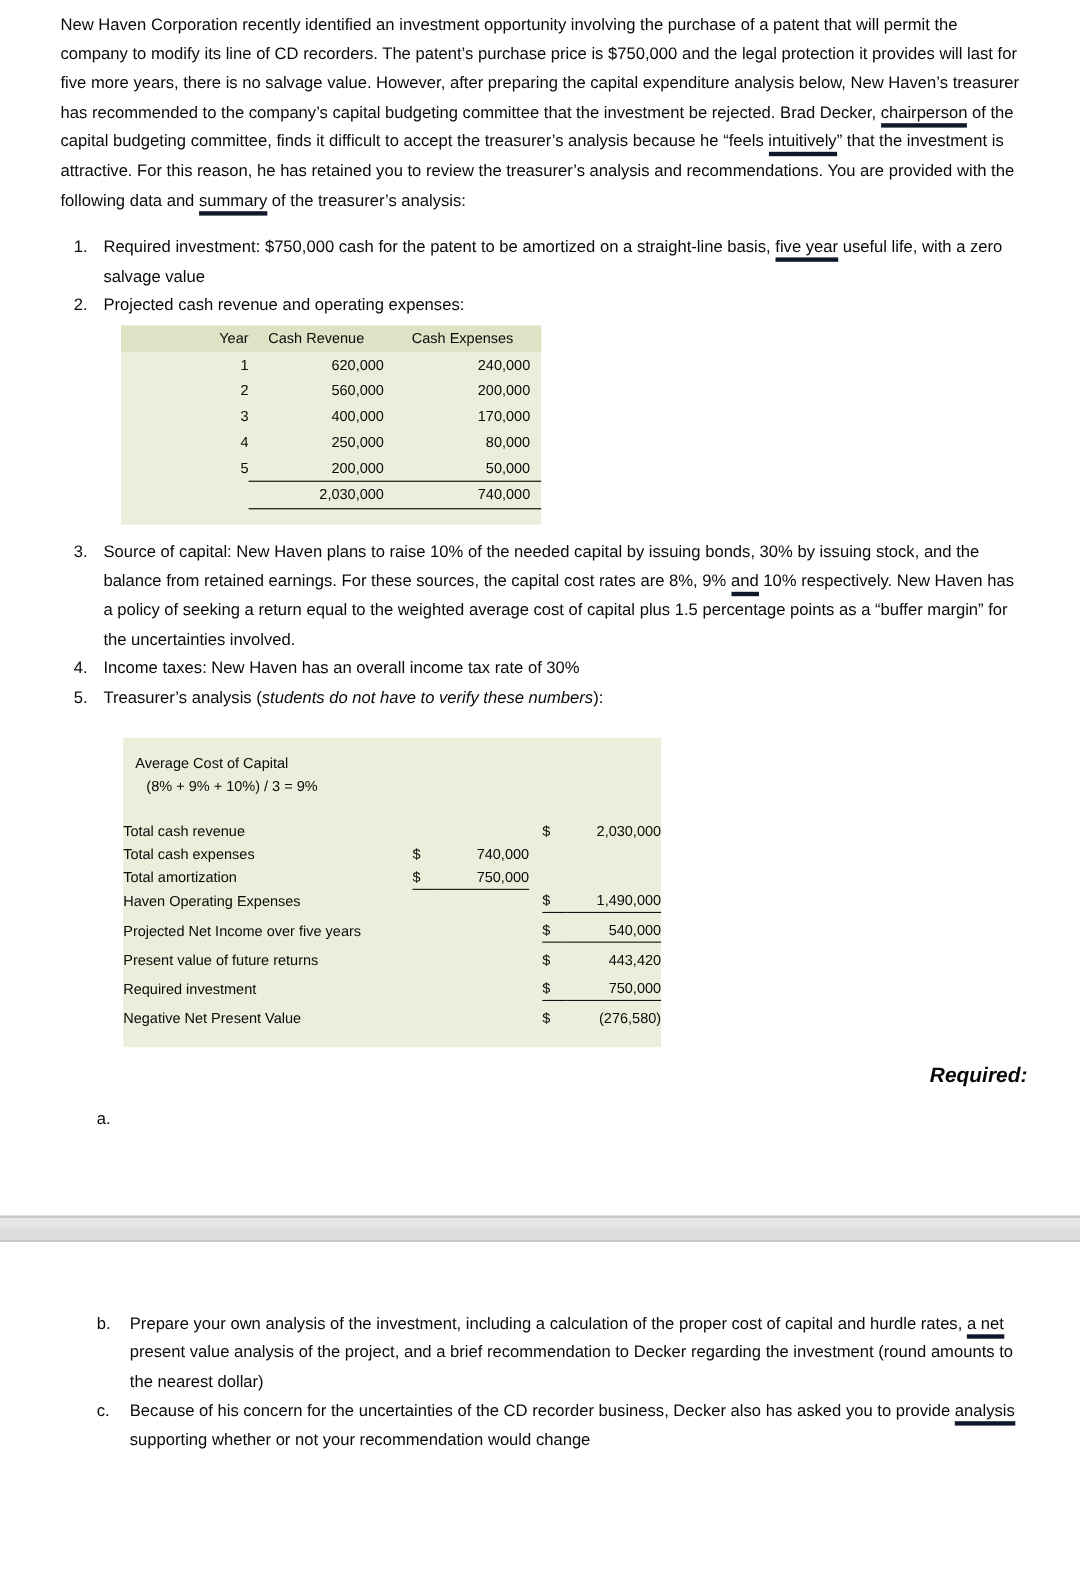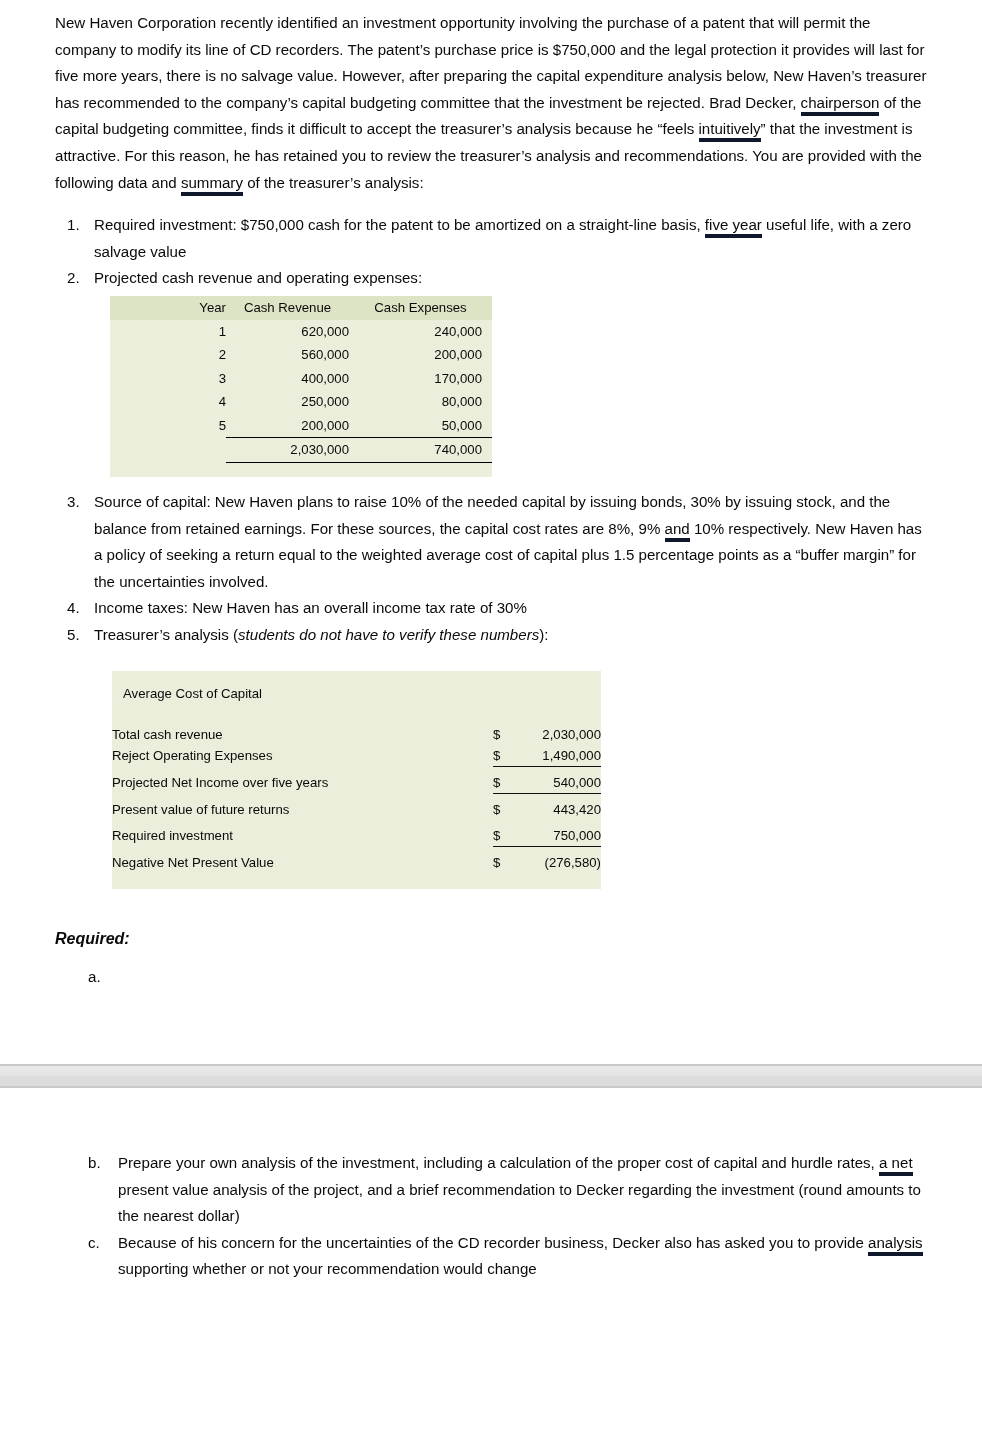--- a/index.html
+++ b/index.html
@@ -167,25 +167,26 @@
                  #c9c9c9 0px, #c9c9c9 2px,
                  #e9e9e9 2px, #e3e3e3 12px,
                  #dcdcdc 12px, #dcdcdc 22px,
                  #c9c9c9 22px, #c9c9c9 24px,
                  #ffffff 24px, #ffffff 26px);
   }
   .gap-a { height: 100px; }
   .gap-b { height: 38px; }
   .rec-line { margin-top: 20px; }
   .required-hd {
-    margin-top: 37px;
+    margin-top: 14px;
     font-style: italic;
     font-weight: bold;
-    font-size: 16px;
-    line-height: 26.6px;
+    font-size: 19px;
+    line-height: 26.6px;
+    text-align: right;
   }
   em.it { font-style: italic; }
 </style>
 </head>
 <body>
 
 <div class="page">
 
   <div class="doc-body">
 
@@ -265,34 +266,51 @@
       </li>
       <li>
         <span class="marker">5.</span>
         <span class="li-text"><span>Treasurer’s analysis (</span><em class="it">students do not have to verify these numbers</em><span>):</span></span>
       </li>
     </ol>
 
     <div class="analysis">
       <div class="anal-head">
         <span>Average Cost of Capital</span>
+        <span class="sub">(8% + 9% + 10%) / 3 = 9%</span>
       </div>
       <div class="anal-spacer"></div>
       <table class="anal">
         <tbody>
           <tr class="r-norm">
             <td class="a-label">Total cash revenue</td>
             <td class="a-d1"></td>
             <td class="a-v1"></td>
             <td class="a-gap"></td>
             <td class="a-d2">$</td>
             <td class="a-v2">2,030,000</td>
           </tr>
+          <tr class="r-norm">
+            <td class="a-label">Total cash expenses</td>
+            <td class="a-d1">$</td>
+            <td class="a-v1">740,000</td>
+            <td class="a-gap"></td>
+            <td class="a-d2"></td>
+            <td class="a-v2"></td>
+          </tr>
+          <tr class="r-norm ul-col1">
+            <td class="a-label">Total amortization</td>
+            <td class="a-d1">$</td>
+            <td class="a-v1">750,000</td>
+            <td class="a-gap"></td>
+            <td class="a-d2"></td>
+            <td class="a-v2"></td>
+          </tr>
           <tr class="r-norm ul-col2">
-            <td class="a-label">Reject Operating Expenses</td>
+            <td class="a-label">Haven Operating Expenses</td>
             <td class="a-d1"></td>
             <td class="a-v1"></td>
             <td class="a-gap"></td>
             <td class="a-d2">$</td>
             <td class="a-v2">1,490,000</td>
           </tr>
           <tr class="r-tall ul-col2">
             <td class="a-label">Projected Net Income over five years</td>
             <td class="a-d1"></td>
             <td class="a-v1"></td>

